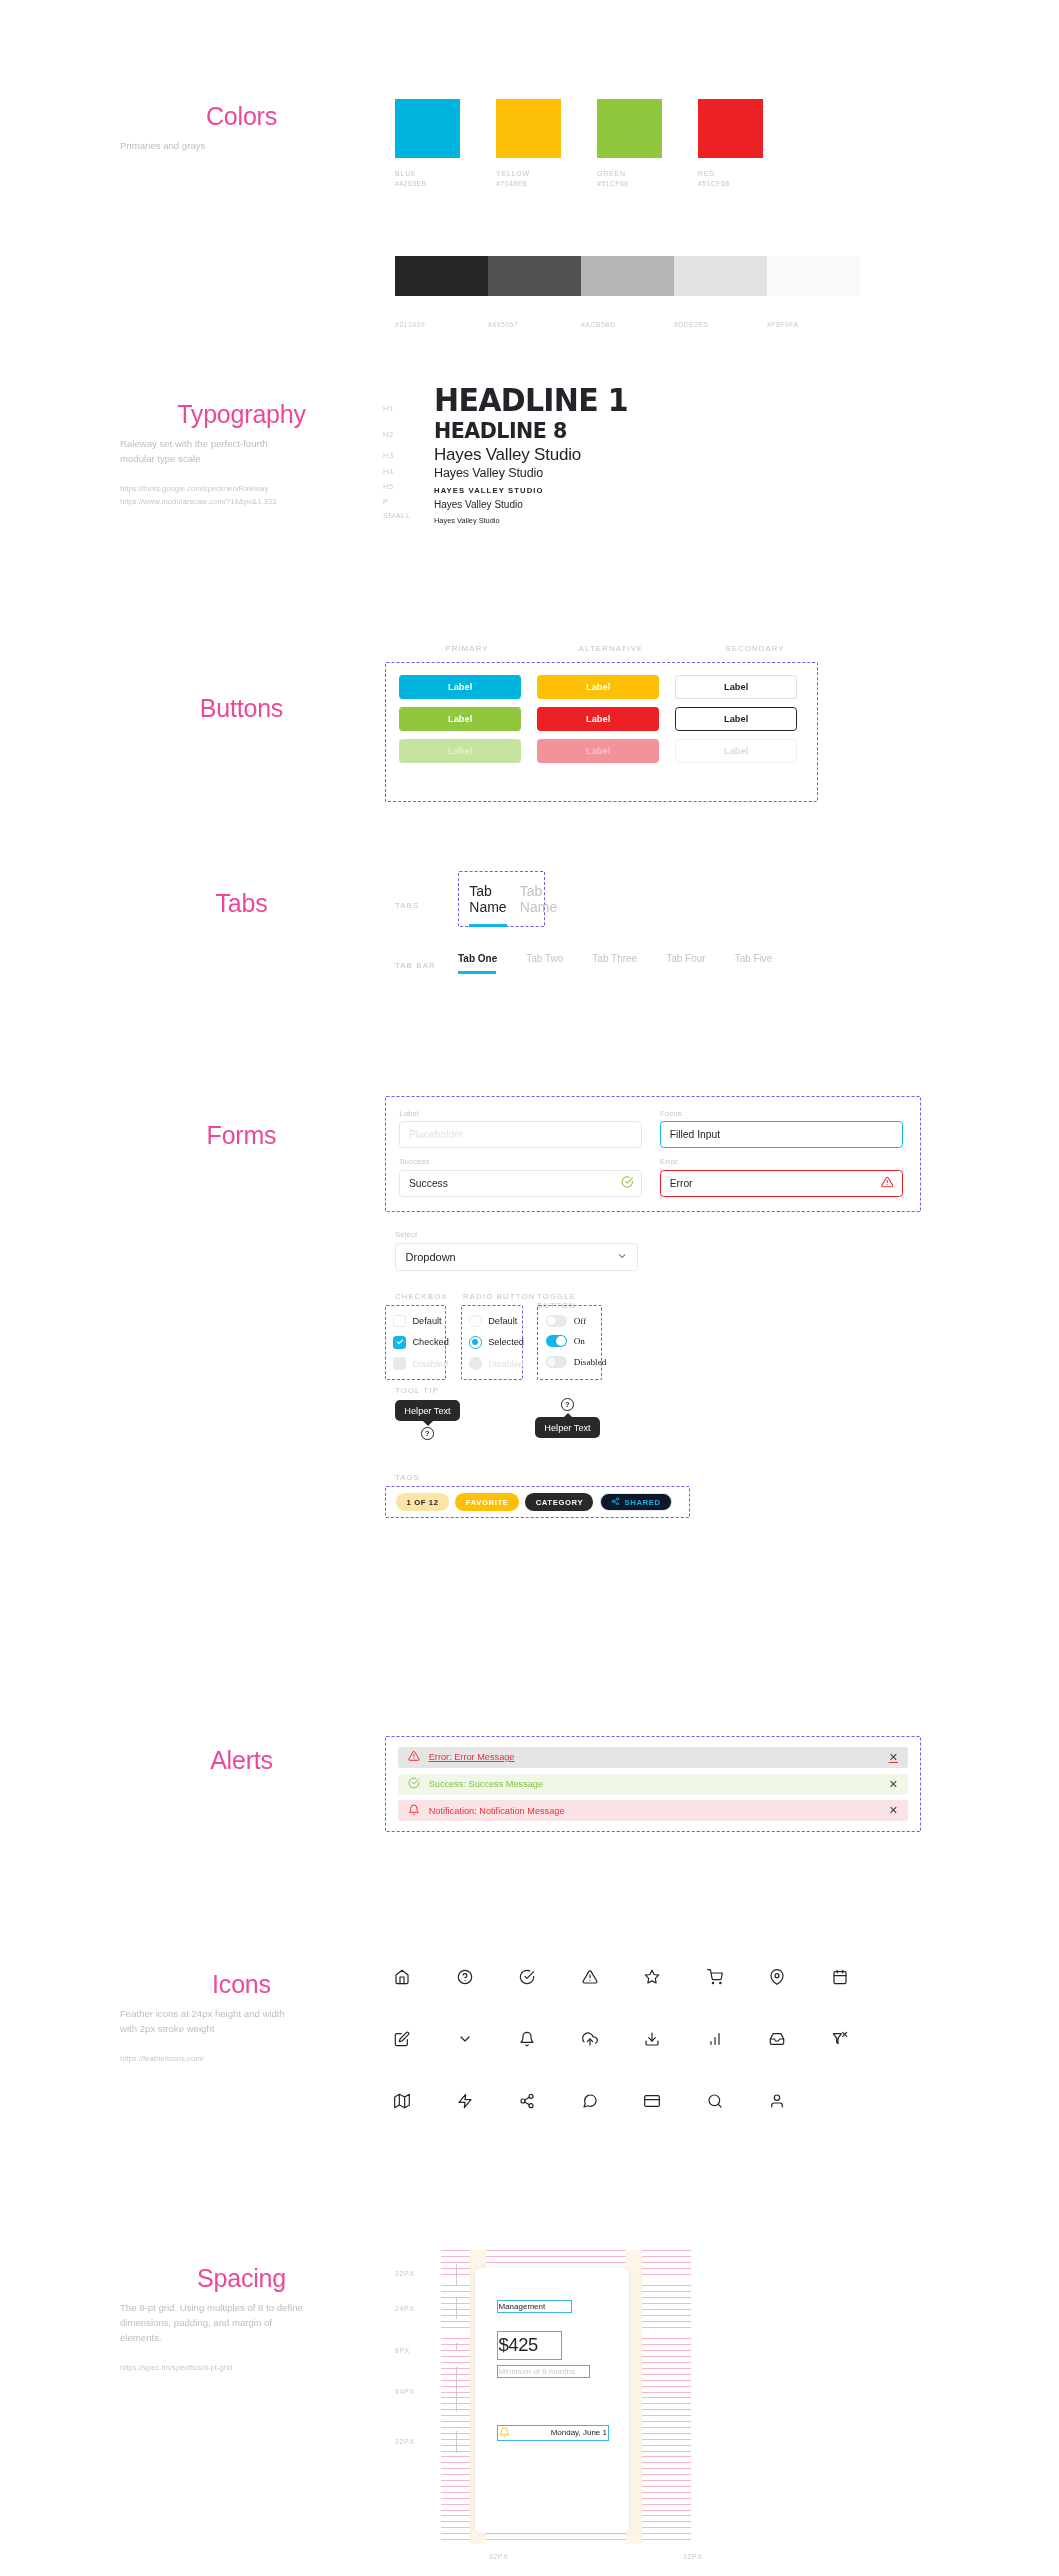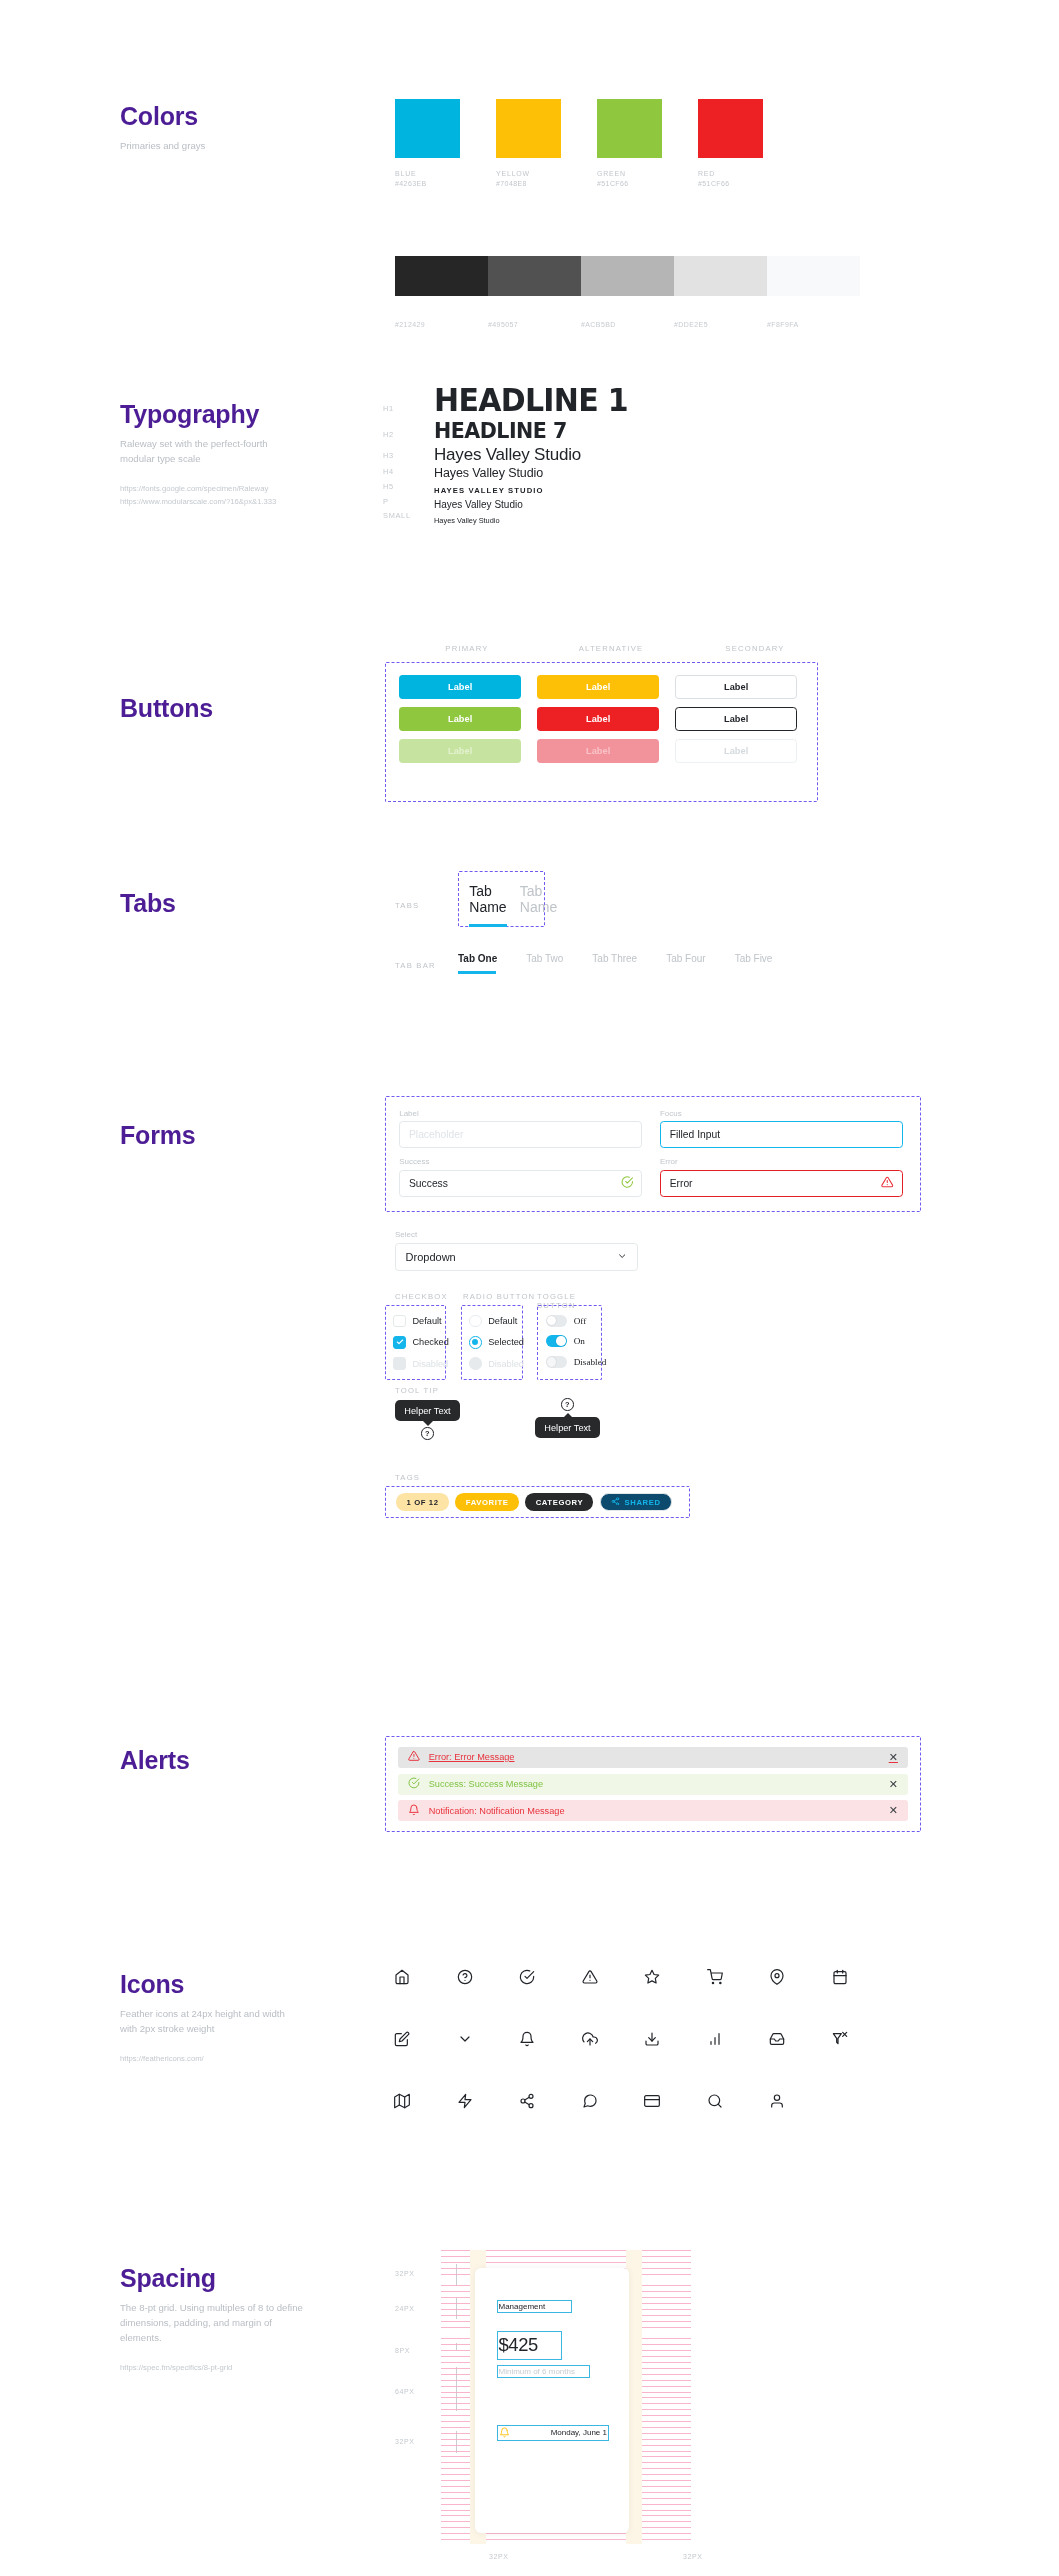--- a/index.html
+++ b/index.html
@@ -10,22 +10,23 @@
     font-family: "Liberation Sans", sans-serif;
     color: #212429;
     overflow: hidden;
   }
   .page { position: relative; width: 1059px; height: 2576px; }
 
   
   .section { position: absolute; width: 1059px; }
   .sec-left { position: absolute; left: 120px; width: 243px; }
   .sec-title {
-    font-size: 25px; font-weight: 700; letter-spacing: -0.2px; color: #4c1d95;
+    font-size: 25px; font-weight: 400; letter-spacing: -0.2px; color: #ec4899;
     line-height: 1.1;
+    text-align: center;
   }
   .sec-sub {
     margin-top: 8.8px; font-size: 9.6px; line-height: 1.55; color: #b9bec4;
     font-weight: 400; max-width: 184px;
   }
   .sec-link {
     margin-top: 16px; font-size: 7.7px; line-height: 1.65; color: #c4c9ce;
     word-break: break-all; max-width: 191px;
   }
   .caps {
@@ -259,21 +260,21 @@
         <div>https://www.modularscale.com/?16&amp;px&amp;1.333</div>
       </div>
     </div>
     <div class="type-list" id="typeList">
         <div class="type-row">
           <div class="type-key">H1</div>
           <div class="type-val t-h1">HEADLINE 1</div>
         </div>
         <div class="type-row">
           <div class="type-key">H2</div>
-          <div class="type-val t-h2">HEADLINE 7</div>
+          <div class="type-val t-h2">HEADLINE 8</div>
         </div>
         <div class="type-row">
           <div class="type-key">H3</div>
           <div class="type-val t-h3">Hayes Valley Studio</div>
         </div>
         <div class="type-row">
           <div class="type-key">H4</div>
           <div class="type-val t-h4">Hayes Valley Studio</div>
         </div>
         <div class="type-row">
@@ -474,21 +475,21 @@
     <div class="tags-box dash" id="tagsBox">
         <div class="tag" style="background: rgb(253, 228, 164); color: rgb(33, 36, 41);">
           <span>1 OF 12</span>
         </div>
         <div class="tag" style="background: rgb(253, 192, 7); color: rgb(255, 255, 255);">
           <span>FAVORITE</span>
         </div>
         <div class="tag" style="background: rgb(39, 41, 43); color: rgb(255, 255, 255);">
           <span>CATEGORY</span>
         </div>
-        <div class="tag" style="background: #0c4a6e; color: rgb(19, 181, 234); border: 0.7px solid rgb(227, 232, 235);">
+        <div class="tag" style="background: #0f172a; color: rgb(19, 181, 234); border: 0.7px solid rgb(227, 232, 235);">
           <span><svg width="8.8" height="8.8" viewBox="0 0 24 24" fill="none" stroke="#13b5ea" stroke-width="2.2" stroke-linecap="round" stroke-linejoin="round">
               <circle cx="18" cy="5" r="3"></circle>
               <circle cx="6" cy="12" r="3"></circle>
               <circle cx="18" cy="19" r="3"></circle>
               <line x1="8.59" y1="13.51" x2="15.42" y2="17.49"></line>
               <line x1="15.41" y1="6.51" x2="8.59" y2="10.49"></line>
             </svg></span>
           <span>SHARED</span>
         </div>
       </div>

